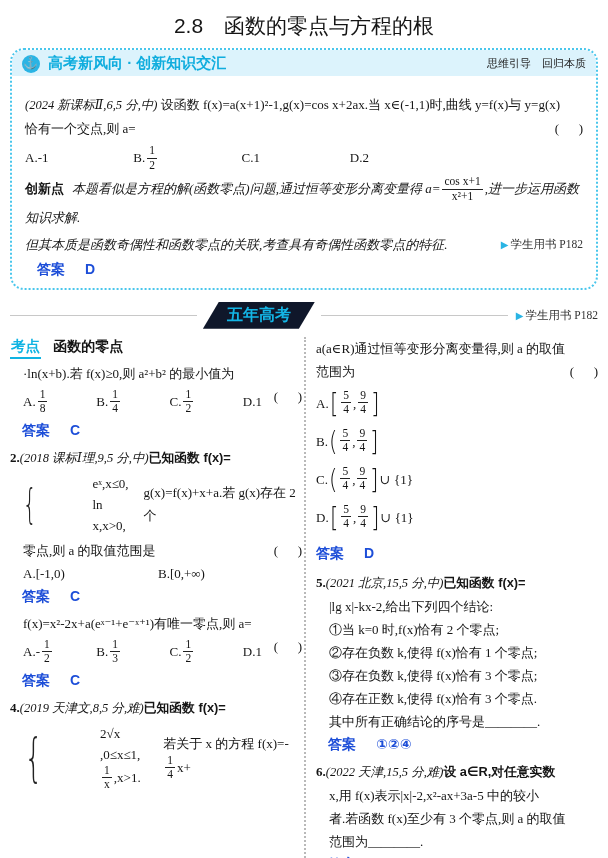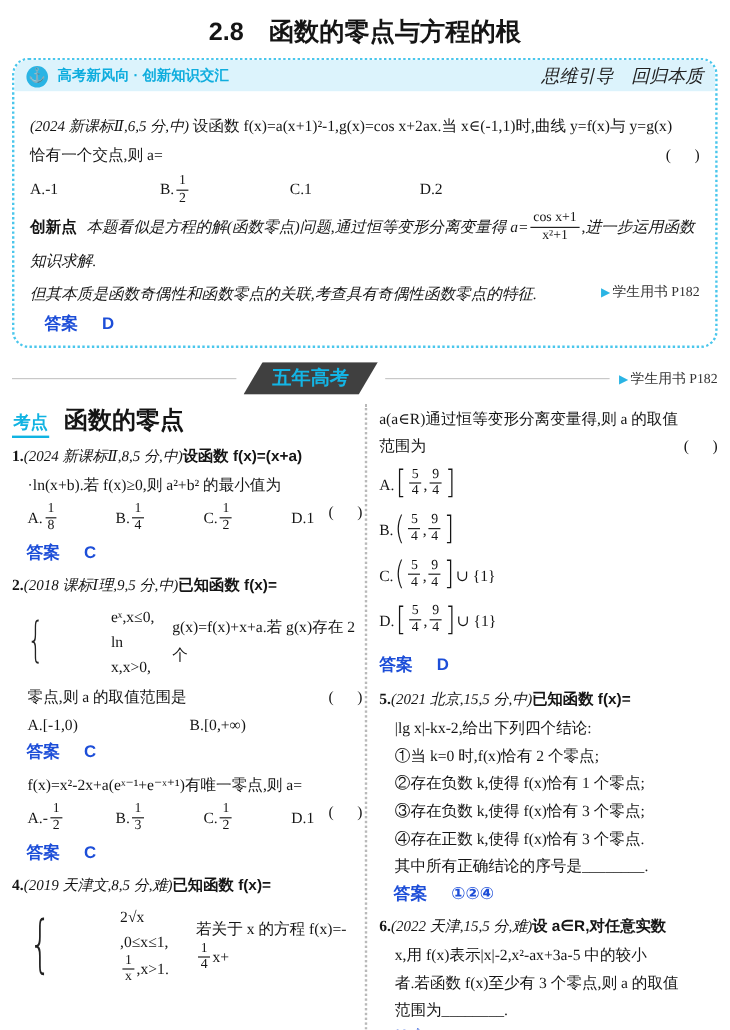--- a/index.html
+++ b/index.html
@@ -1,28 +1,28 @@
 <!DOCTYPE html>
 <html><head>
 <meta charset="utf-8">
 <style>
   html,body{margin:0;padding:0;background:#fff;}
   body{width:608px;height:858px;font-family:"Liberation Serif","DejaVu Serif",serif;
        color:#151515;font-size:13px;overflow:hidden;}
   .title{text-align:center;font-family:"Liberation Sans","DejaVu Sans",sans-serif;
-         font-weight:bold;font-size:21px;padding:12px 0 8px;}
+         font-weight:normal;font-size:21px;padding:12px 0 8px;}
   
   .box{margin:0 10px;border:2px dotted #49c6ec;border-radius:14px;overflow:hidden;}
   .box-header{display:flex;align-items:center;background:#dcf3fc;padding:4px 10px 3px;}
   .anchor{width:18px;height:18px;border-radius:50%;background:#2ab4e4;color:#fff;
           font-size:12px;display:flex;align-items:center;justify-content:center;
           margin-right:8px;flex:none;}
   .box-h-title{color:#0fadde;font-family:"Liberation Sans","DejaVu Sans",sans-serif;
-          font-weight:bold;font-size:12px;}
-  .box-h-right{margin-left:auto;font-style:italic;font-size:15px;color:#222;}
+          font-weight:bold;font-size:15px;}
+  .box-h-right{margin-left:auto;font-size:11px;color:#222;}
   .box-body{padding:17px 13px 6px;}
   .qline{line-height:24px;}
   .paren{float:right;white-space:pre;}
   .opt-row{line-height:32px;margin:1px 0;}
   .opt{display:inline-block;}
   .w105{width:105px;}
   .w70{width:70px;}
   .w135{width:135px;}
   .frac{display:inline-block;vertical-align:middle;text-align:center;
         font-size:11.5px;line-height:1.15;margin:0 2px;position:relative;top:-1px;}
@@ -32,33 +32,33 @@
   .tag{font-family:"Liberation Sans","DejaVu Sans",sans-serif;font-weight:bold;margin-right:8px;}
   .kai{font-style:italic;}
   .bookref{float:right;font-size:11.5px;color:#333;font-style:normal;}
   .arrow{color:#2ab4e4;font-size:10px;margin-right:2px;}
   .answer{color:#1d4ed8;font-family:"Liberation Sans","DejaVu Sans",sans-serif;
           font-weight:bold;font-size:14px;padding:3px 0 3px 12px;}
   .answer .val{margin-left:20px;}
   
   .banner{display:flex;align-items:center;margin:12px 10px 8px;}
   .banner .hline{flex:1;height:1px;background:#c8c8c8;}
-  .badge{background:#404040;color:#13b5e5;font-family:"Liberation Sans","DejaVu Sans",sans-serif;
+  .badge{background:#0f172a;color:#13b5e5;font-family:"Liberation Sans","DejaVu Sans",sans-serif;
          font-weight:bold;font-size:16px;padding:3px 24px;margin:0 6px;
          clip-path:polygon(16px 0,100% 0,calc(100% - 16px) 100%,0 100%);}
   .banner .bookref{float:none;margin-left:8px;}
   
   .columns{display:flex;margin:2px 10px 0;align-items:stretch;}
   .col-left{width:292px;}
   .divider{border-left:2px dotted #b9b9b9;margin:0 4px 0 2px;}
   .col-right{flex:1;padding-left:6px;}
   .kd-badge{display:inline-block;color:#10b3e2;font-family:"Liberation Sans","DejaVu Sans",sans-serif;
             font-weight:bold;font-size:14.5px;border-bottom:2px solid #10b3e2;padding:0 1px 1px;}
   .kd-title{font-family:"Liberation Sans","DejaVu Sans",sans-serif;font-weight:bold;
-            font-size:20px;margin-left:9px;}
+            font-size:14px;margin-left:9px;}
   .question{margin-top:3px;}
   .qhead{line-height:23px;}
   .qnum{font-weight:bold;}
   .qmeta{font-style:italic;font-size:12.5px;}
   .qstmt{font-weight:600;font-family:"Liberation Sans","DejaVu Sans",sans-serif;font-size:12.8px;}
   .qbody{padding-left:13px;line-height:23px;}
   .pw{display:flex;align-items:center;margin:3px 0;}
   .brace{font-size:40px;font-weight:100;display:inline-block;transform:scaleX(0.55);
          color:#222;font-family:"DejaVu Sans",sans-serif;line-height:1;margin-right:2px;margin-left:-6px;}
   .pw-lines{display:flex;flex-direction:column;justify-content:center;}
@@ -117,23 +117,20 @@
 
 <div class="columns">
 
   <div class="col-left">
     <div>
       <span class="kd-badge">考点</span>
       <span class="kd-title">函数的零点</span>
     </div>
 
     <div class="question">
-      <div class="qhead">
-        <span class="qnum">1.</span><span class="qmeta">(2024 新课标Ⅱ,8,5 分,中)</span><span class="qstmt">设函数 f(x)=(x+a)</span>
-      </div>
       <div class="qbody">
         <div><span>·ln(x+b).若 f(x)≥0,则 a²+b² 的最小值为</span></div>
         <div>
             <span class="paren">(      )</span>
           </div>
         <div class="opt-row">
           <span class="opt w70"><span>A.</span><span class="frac"><span class="fn">1</span><span class="fd">8</span></span></span>
           <span class="opt w70"><span>B.</span><span class="frac"><span class="fn">1</span><span class="fd">4</span></span></span>
           <span class="opt w70"><span>C.</span><span class="frac"><span class="fn">1</span><span class="fd">2</span></span></span>
           <span class="opt">D.1</span>

